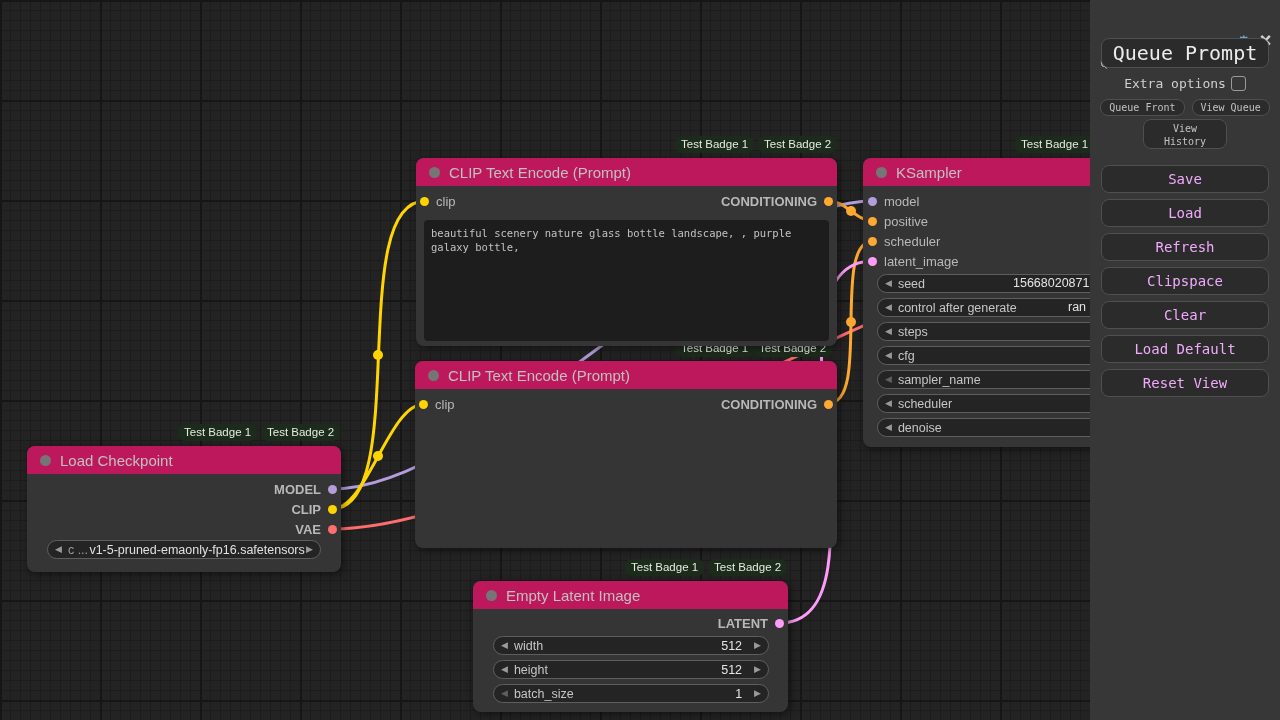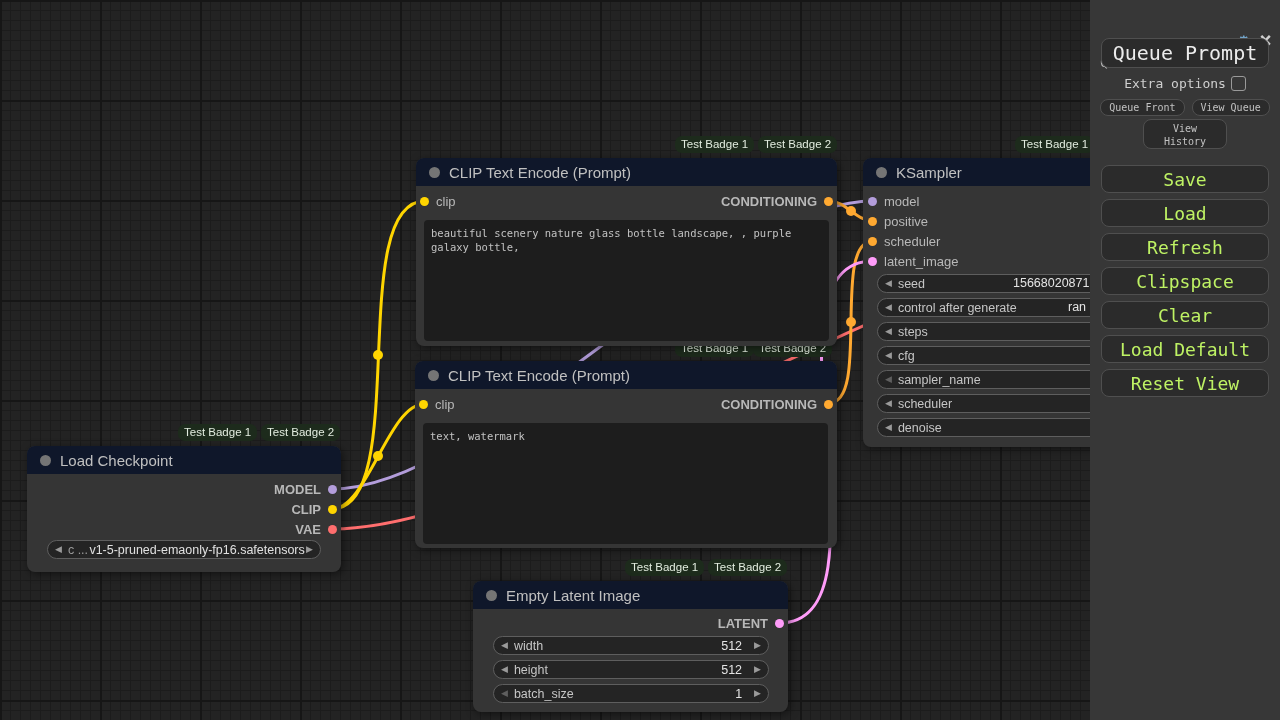--- a/index.html
+++ b/index.html
@@ -11,21 +11,21 @@
       linear-gradient(90deg,#1c1c1c 1px,transparent 1px),
       linear-gradient(#1c1c1c 1px,transparent 1px);
     background-size:100px 100px,100px 100px,10px 10px,10px 10px;
     font-family:"Liberation Sans",sans-serif;}
   .wires{position:absolute;left:0;top:0;z-index:1;pointer-events:none;}
   .wires path{fill:none;stroke-width:3;stroke-linecap:round;}
   .badge{position:absolute;height:17px;background:#1d2b1c;border-radius:7px;color:#e2ecdf;
     font:11.5px/17px "Liberation Sans",sans-serif;padding:0 6px;z-index:2;white-space:nowrap;}
   .node{position:absolute;background:#353535;border-radius:8px;z-index:3;
     box-shadow:2px 2px 8px rgba(0,0,0,.5);}
-  .ntitle{height:28px;background:#0f172a;border-radius:8px 8px 0 0;display:flex;align-items:center;
+  .ntitle{height:28px;background:#be185d;border-radius:8px 8px 0 0;display:flex;align-items:center;
     padding:0 10px;color:#c0c0c0;font-size:15px;}
   .ndot{width:11px;height:11px;border-radius:50%;background:#757575;margin:0 9px 0 3px;flex:none;}
   .slot-in{position:absolute;display:flex;align-items:center;gap:7px;height:18px;}
   .slot-out{position:absolute;display:flex;align-items:center;gap:7px;height:18px;right:4px;font-weight:bold;}
   .sdot{width:9px;height:9px;border-radius:50%;flex:none;}
   .slabel{font-size:13px;color:#b8b8b8;white-space:nowrap;}
   .widget{position:absolute;height:19px;background:#242424;border:1px solid #5e5e5e;border-radius:10px;
     display:flex;align-items:center;padding:0 7px;font-size:12.5px;color:#c6c6c6;box-sizing:border-box;}
   .warr{font-size:9px;color:#9a9a9a;flex:none;line-height:1;}
   .warr.dim{opacity:.5;}
@@ -45,21 +45,21 @@
   .btn{background:#2b2b2b;border:1px solid #4f4f4f;border-radius:8px;color:#d4d4d4;
     font-family:"DejaVu Sans Mono",monospace;cursor:pointer;box-sizing:border-box;}
   .qp{position:absolute;top:38px;left:11px;right:11px;height:30px;font-size:20px;color:#ececec;}
   .extra{position:absolute;top:76px;left:0;right:0;display:flex;justify-content:center;align-items:center;gap:5px;}
   .extra span{font-size:13px;color:#cfcfcf;}
   .cb{width:13px;height:13px;border:1px solid #9a9a9a;border-radius:3px;background:transparent;cursor:pointer;}
   .row-sm{position:absolute;left:0;right:0;display:flex;justify-content:center;gap:7px;}
   .sm{font-size:10px;padding:2px 8px;border-radius:8px;color:#c2c2c2;}
   .vh{width:84px;height:30px;line-height:1.3;white-space:pre-line;text-align:center;}
   .stack{position:absolute;top:165px;left:11px;right:11px;display:flex;flex-direction:column;gap:6px;}
-  .big{height:28px;font-size:18px;color:#bef264;}
+  .big{height:28px;font-size:14px;color:#f0abfc;}
 </style>
 </head>
 <body>
 
 <div class="stage">
 
   <svg class="wires" width="1280" height="720">
     <path d="M 332 489 C 485 489, 720 201, 873 201" stroke="#b39ddb"></path>
     <path d="M 332 529 C 532 529, 920 250, 1120 250" stroke="#ff6e6e"></path>
     <path d="M 332 509 C 412 509, 345 201, 425 201" stroke="#ffd500"></path>
@@ -105,21 +105,20 @@
       <span>CLIP Text Encode (Prompt)</span>
     </div>
     <div class="slot-in" style="left:4px;top:34px;">
       <span class="sdot" style="background: rgb(255, 213, 0);"></span>
       <span class="slabel">clip</span>
     </div>
     <div class="slot-out" style="top:34px;">
       <span class="slabel">CONDITIONING</span>
       <span class="sdot" style="background: rgb(255, 169, 49);"></span>
     </div>
-    <textarea class="ta" style="left: 8px; top: 62px; width: 405px; height: 121px;" spellcheck="false">text, watermark</textarea>
   </div>
 
   <div class="node" style="left:863px;top:158px;width:292px;height:289px;">
     <div class="ntitle">
       <span class="ndot"></span>
       <span>KSampler</span>
     </div>
     <div class="slot-in" style="left:5px;top:34px;">
       <span class="sdot" style="background: rgb(179, 157, 219);"></span>
       <span class="slabel">model</span>

